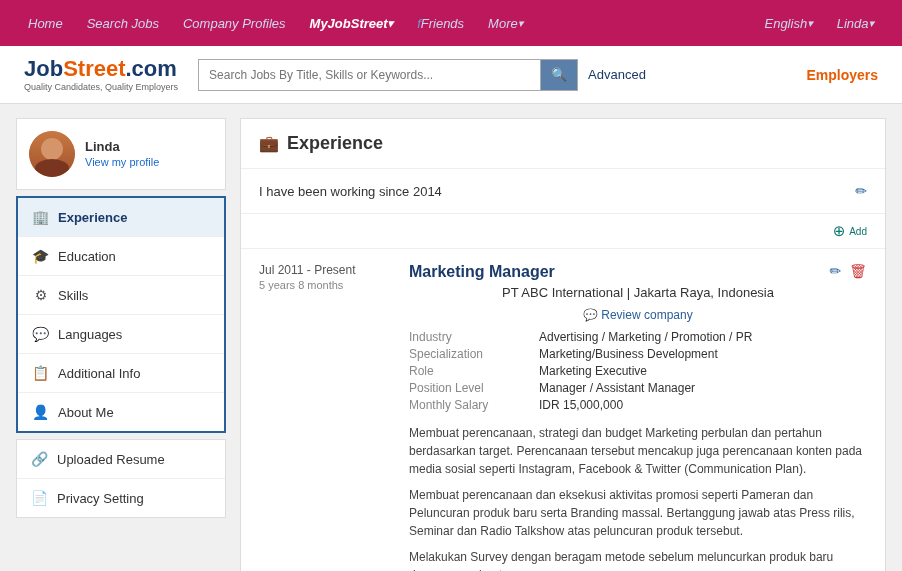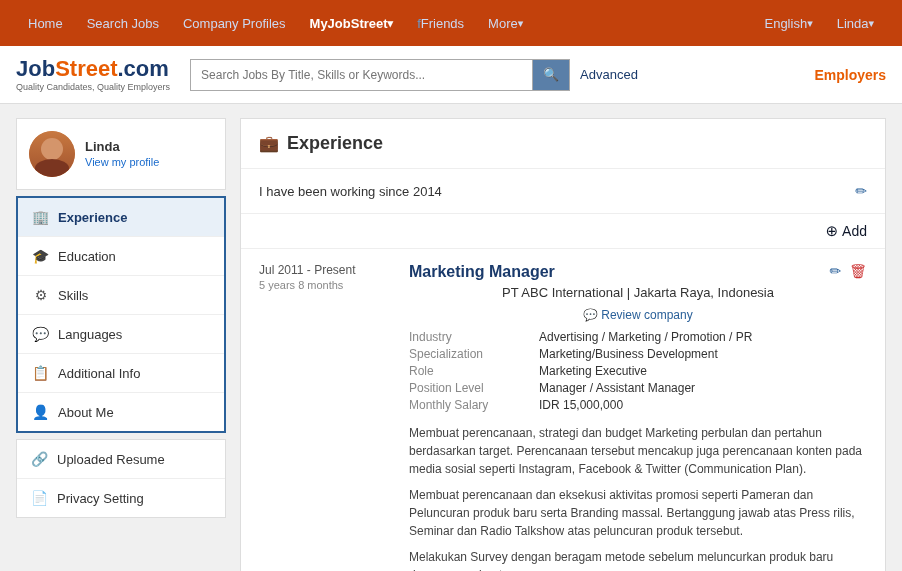--- a/index.html
+++ b/index.html
@@ -1,24 +1,25 @@
 <!DOCTYPE html>
 <html><head>
   <meta charset="utf-8">
   <style>
     * { box-sizing: border-box; margin: 0; padding: 0; }
     body { font-family: Arial, sans-serif; font-size: 13px; background: #f0f0f0; }
 
     
     .top-nav {
-      background: #c2410c;
+      background: #be185d;
       display: flex;
       align-items: center;
       padding: 0 16px;
       height: 46px;
+      font-style: italic;
     }
     .top-nav a {
       color: #ccd8f0;
       text-decoration: none;
       padding: 0 12px;
       height: 46px;
       display: flex;
       align-items: center;
       font-size: 13px;
     }
@@ -53,21 +54,21 @@
     .top-nav-right .user::after {
       content: ' ▾';
       font-size: 11px;
     }
 
     
     .header-bar {
       background: #fff;
       display: flex;
       align-items: center;
-      padding: 8px 16px;
+      padding: 8px 24px;
       border-bottom: 1px solid #ddd;
       height: 58px;
     }
     .logo-wrapper {
       display: flex;
       flex-direction: column;
       margin-right: 20px;
     }
     .logo-text {
       font-size: 22px;
@@ -253,22 +254,22 @@
       margin-left: auto;
     }
 
     .add-row {
       display: flex;
       justify-content: flex-end;
       padding: 8px 18px;
       border-bottom: 1px solid #eee;
     }
     .add-btn {
-      color: #0f172a;
-      font-size: 14px;
+      color: #0f766e;
+      font-size: 10px;
       cursor: pointer;
       display: flex;
       align-items: center;
       gap: 4px;
       background: none;
       border: none;
       text-decoration: none;
       text-align: right;
     }
     .add-btn::before {

